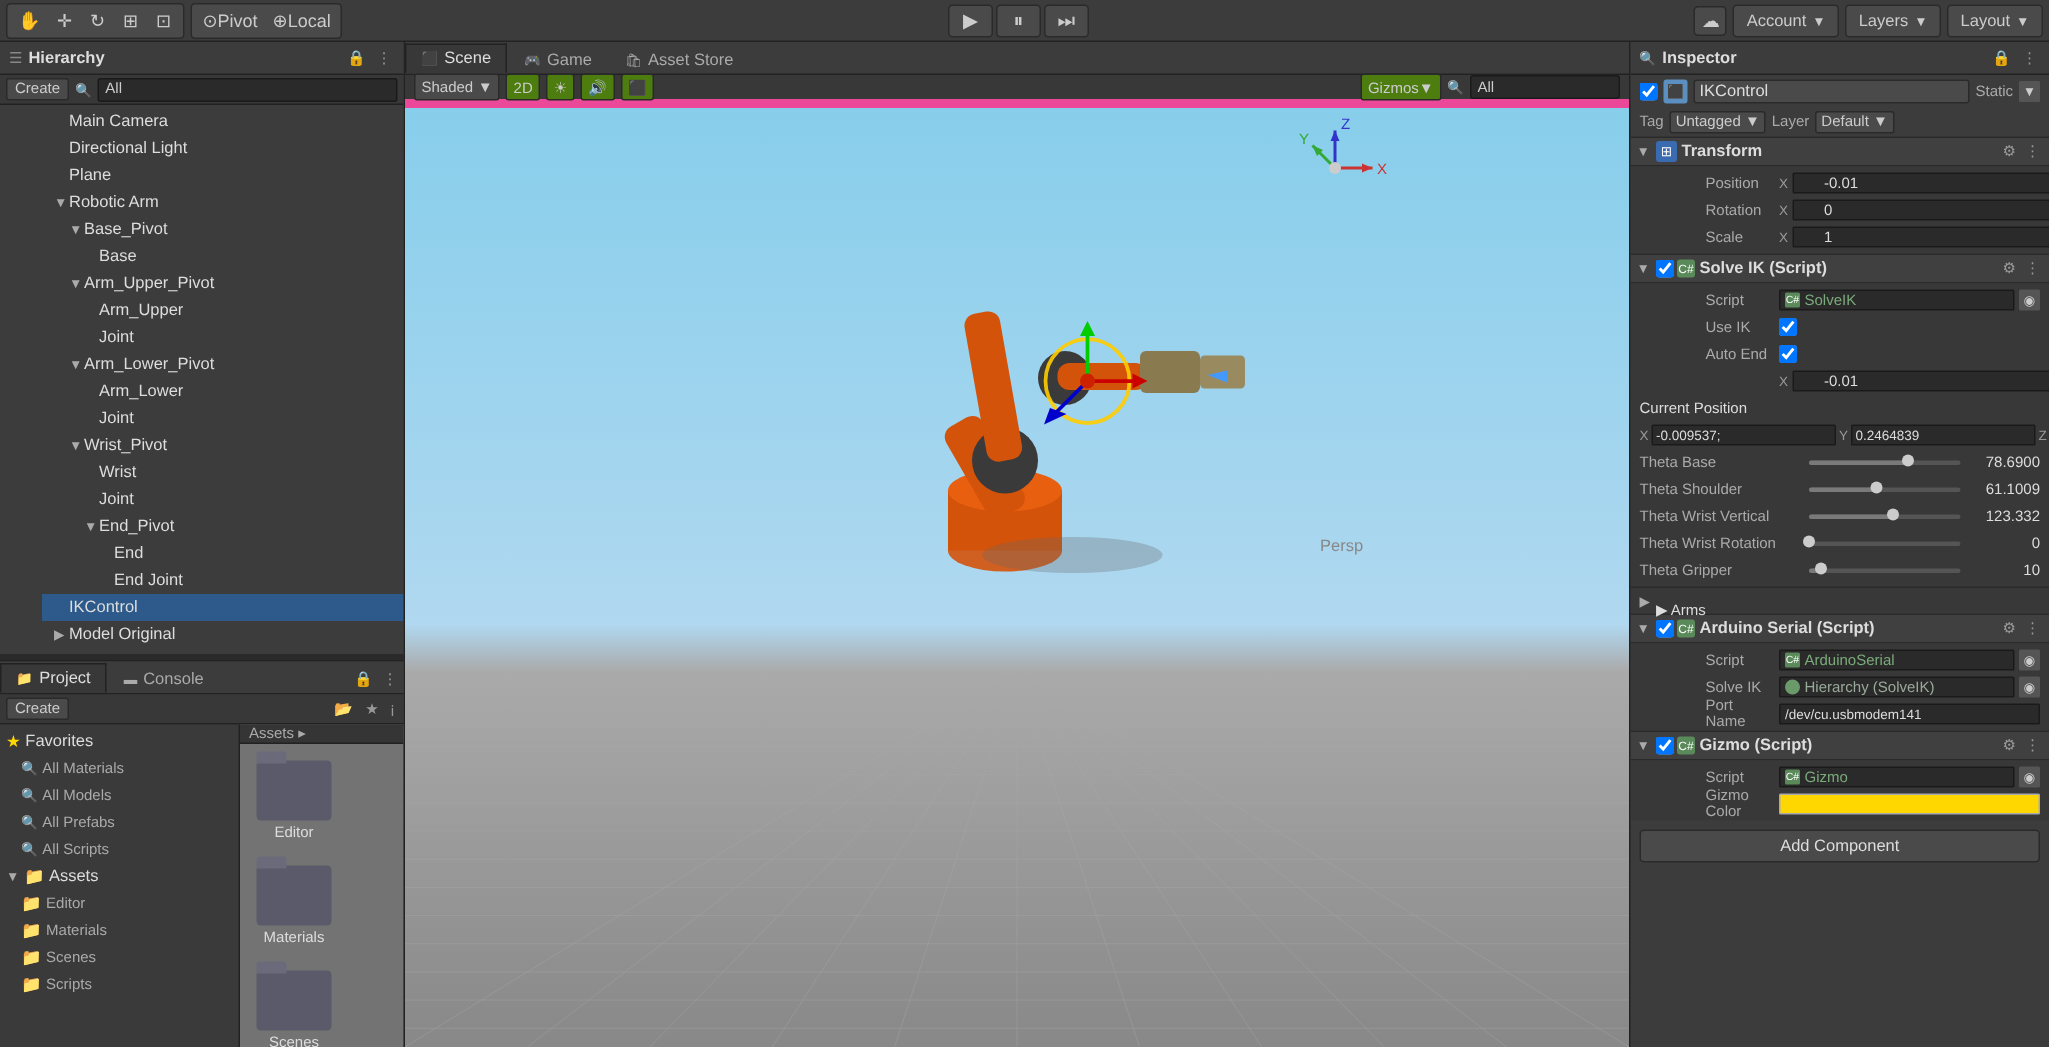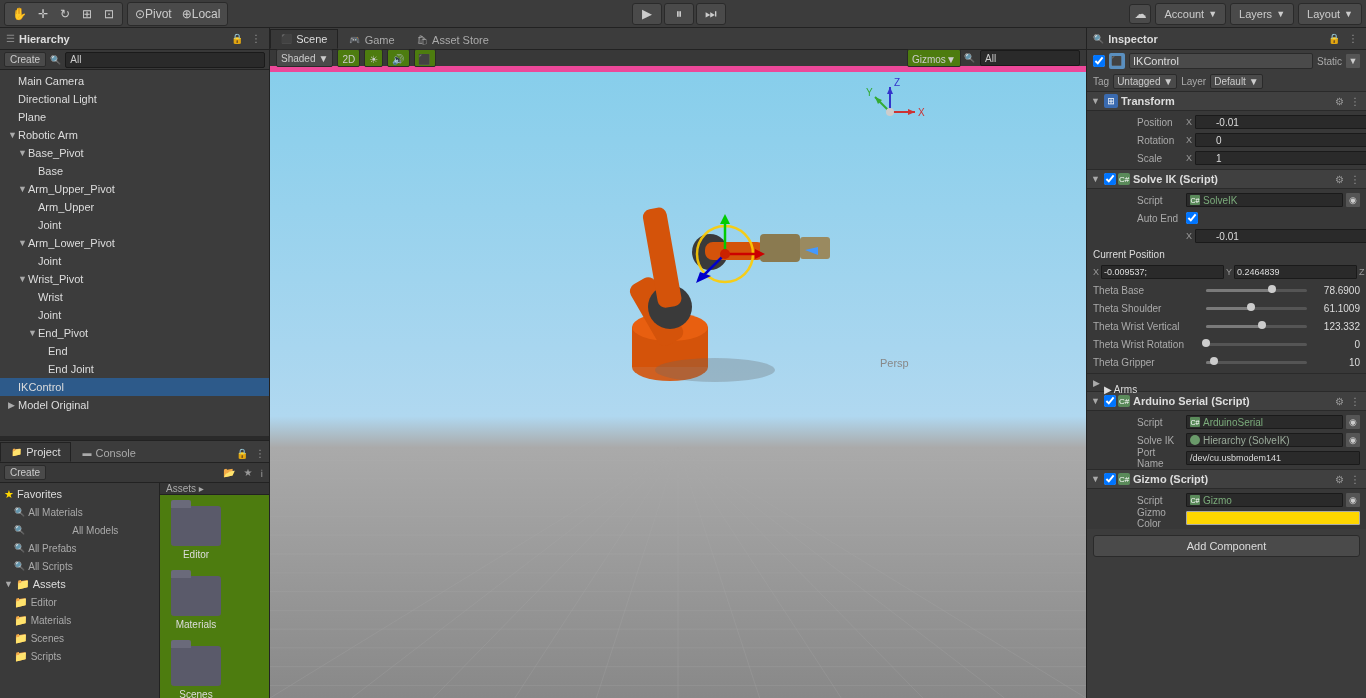--- a/index.html
+++ b/index.html
@@ -154,20 +154,21 @@
       padding: 1px 4px;
       height: 16px;
     }
 
     
     .hierarchy-tree {
       flex: 1;
       background: #3c3c3c;
       overflow-y: auto;
       padding: 2px 0;
+      margin-left: 28px;
     }
     .tree-item {
       display: flex;
       align-items: center;
       height: 18px;
       padding: 0 4px;
       cursor: pointer;
       white-space: nowrap;
     }
     .tree-item.selected { background: #2d5a8a; }
@@ -584,21 +585,21 @@
       padding: 0 4px;
       cursor: pointer;
       gap: 3px;
     }
     .folder-icon {
       font-size: 11px;
     }
     .star-icon { color: #ffd700; }
     .project-main {
       flex: 1;
-      background: #4d7c0f;
+      background: #737373;
       display: flex;
       flex-direction: column;
     }
     .project-path {
       height: 18px;
       background: #353535;
       display: flex;
       align-items: center;
       padding: 0 6px;
       font-size: 10px;
@@ -840,20 +841,25 @@
           <span class="tree-label">Joint</span>
         </div>
         <div class="tree-item">
           <span class="tree-indent" style="width:14px"></span>
           <span class="tree-arrow">▼</span>
           <span class="tree-label">Arm_Lower_Pivot</span>
         </div>
         <div class="tree-item">
           <span class="tree-indent" style="width:24px"></span>
           <span class="tree-arrow"></span>
+          <span class="tree-label">Arm_Lower</span>
+        </div>
+        <div class="tree-item">
+          <span class="tree-indent" style="width:24px"></span>
+          <span class="tree-arrow"></span>
           <span class="tree-label">Joint</span>
         </div>
         <div class="tree-item">
           <span class="tree-indent" style="width:14px"></span>
           <span class="tree-arrow">▼</span>
           <span class="tree-label">Wrist_Pivot</span>
         </div>
         <div class="tree-item">
           <span class="tree-indent" style="width:24px"></span>
           <span class="tree-arrow"></span>
@@ -921,21 +927,21 @@
           <div class="project-tree-item">
             <span class="star-icon">★</span>
             <span style="font-size:11px;color:#ddd;">Favorites</span>
           </div>
           <div class="project-tree-item" style="padding-left:14px">
             <span style="font-size:9px;color:#888;">🔍</span>
             <span style="font-size:10px;color:#aaa;">All Materials</span>
           </div>
           <div class="project-tree-item" style="padding-left:14px">
             <span style="font-size:9px;color:#888;">🔍</span>
-            <span style="font-size:10px;color:#aaa;margin-left:44px;">All Models</span>
+            <span style="font-size:10px;color:#aaa;">All Models</span>
           </div>
           <div class="project-tree-item" style="padding-left:14px">
             <span style="font-size:9px;color:#888;">🔍</span>
             <span style="font-size:10px;color:#aaa;">All Prefabs</span>
           </div>
           <div class="project-tree-item" style="padding-left:14px">
             <span style="font-size:9px;color:#888;">🔍</span>
             <span style="font-size:10px;color:#aaa;">All Scripts</span>
           </div>
           <div class="project-tree-item">
@@ -1216,20 +1222,24 @@
       <div class="inspector-section">
         <div class="field-row">
           <span class="field-label">Script</span>
           <div class="script-ref">
             <div class="script-ref-icon">C#</div>
             <span class="script-ref-name">SolveIK</span>
           </div>
           <button class="field-select-btn">◉</button>
         </div>
         <div class="field-row">
+          <span class="field-label">Use IK</span>
+          <input type="checkbox" checked="" class="field-checkbox" style="">
+        </div>
+        <div class="field-row">
           <span class="field-label">Auto End</span>
           <input type="checkbox" checked="" class="field-checkbox" style="">
         </div>
         <div class="field-row">
           <span class="field-label"></span>
           <div class="xyz-group">
             <div class="xyz-field">
               <span class="xyz-label">X</span>
               <input class="xyz-input" value="-0.01" style="">
             </div>

